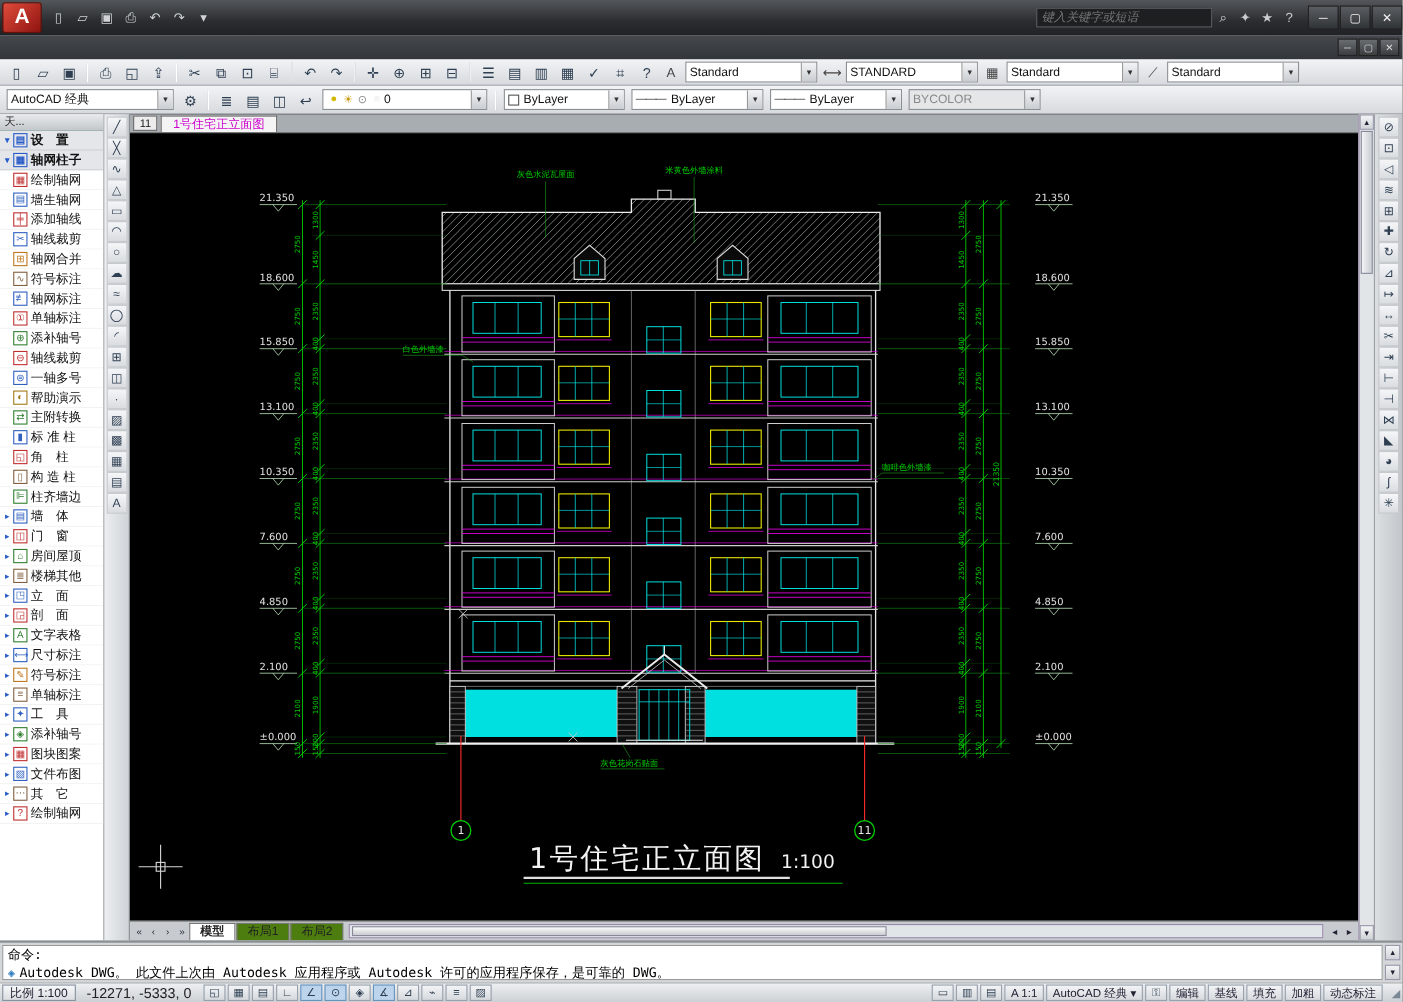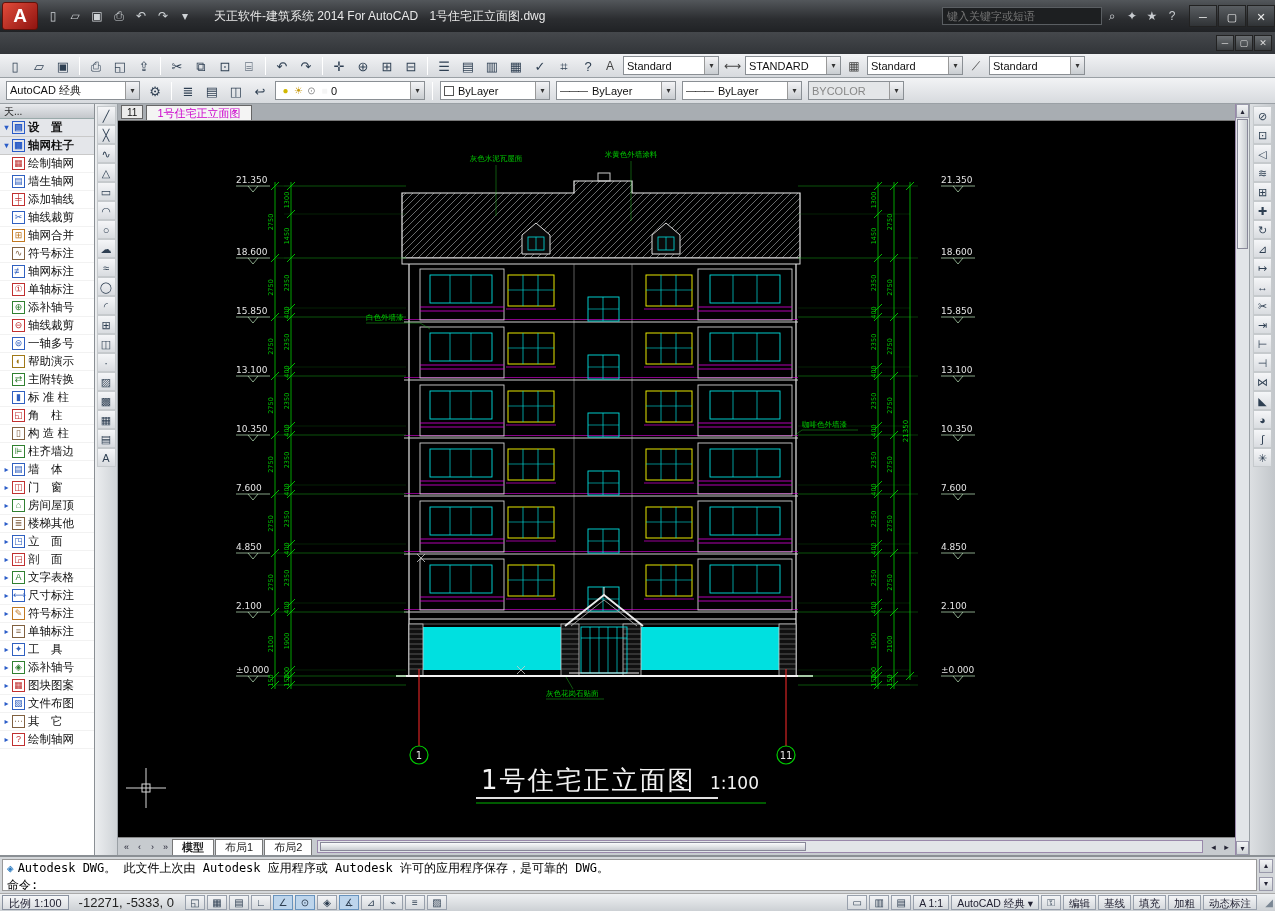--- a/index.html
+++ b/index.html
@@ -9,21 +9,21 @@
 
   
   .titlebar{height:32px;background:linear-gradient(#53575b,#2b2d30 60%,#202225);display:flex;align-items:center;color:#ddd;flex:0 0 32px}
   .logo{width:36px;height:28px;margin:1px 4px 1px 2px;background:linear-gradient(135deg,#e04b3a,#8f1410);border:1px solid #641008;border-radius:3px;
     color:#fff;font-weight:bold;font-size:19px;display:flex;align-items:center;justify-content:center}
   .qat{display:flex;align-items:center}
   .qat-btn{width:22px;height:20px;text-align:center;line-height:20px;color:#cfd3d6;font-size:12px}
   .title-text{margin:0 14px;font-size:12px;color:#e9e9e9;white-space:nowrap}
   .title-text span{margin:0 4px}
   .search{margin-left:auto;display:flex;align-items:center}
-  .search input{width:160px;height:18px;background:#1d1f21;border:1px solid #5a5e62;color:#aaa;font-size:11px;padding:0 4px;font-family:"Liberation Sans",sans-serif}
+  .search input{width:160px;height:18px;background:#1d1f21;border:1px solid #5a5e62;color:#aaa;font-size:11px;font-style:italic;padding:0 4px;font-family:"Liberation Sans",sans-serif}
   .sic{width:20px;text-align:center;color:#c9ccd0;font-size:12px}
   .winbtns{display:flex;margin-left:6px}
   .winbtn{width:28px;height:22px;text-align:center;line-height:22px;color:#eee;font-size:11px;background:linear-gradient(#5a5e62,#303336);border:1px solid #222;margin-left:1px}
 
   
   .menubar{height:22px;background:linear-gradient(#45484c,#323539);display:flex;align-items:center;color:#ececec;flex:0 0 22px}
   .menu-item{padding:0 9px;line-height:22px;font-size:12px;cursor:default}
   .docbtns{margin-left:auto;display:flex;margin-right:3px}
   .dwb{width:18px;height:16px;text-align:center;line-height:15px;font-size:9px;color:#ddd;background:linear-gradient(#6a6e72,#3a3d40);border:1px solid #222;margin-left:1px}
 
@@ -32,21 +32,21 @@
   .tb1{height:24px;flex:0 0 24px}
   .tb2{height:26px;flex:0 0 26px}
   .tbtn{width:22px;height:20px;margin:0 1px;text-align:center;line-height:19px;font-size:13px;color:#2e3f52;border:1px solid transparent;border-radius:2px;background:transparent}
   .tbtn.mini{width:18px;font-size:12px;color:#444}
   .sep{width:1px;height:18px;background:#9aa0a5;margin:0 4px;border-right:1px solid #fff}
   .combo{height:19px;background:#fff;border:1px solid #8a8f94;display:flex;align-items:center;font-size:11px;padding-left:3px;margin:0 3px;overflow:hidden;white-space:nowrap}
   .combo .cval{flex:1;overflow:hidden;color:#111}
   .combo .carrow{width:14px;height:100%;text-align:center;font-size:8px;line-height:17px;background:linear-gradient(#f4f4f6,#c9cdd1);border-left:1px solid #999;color:#333}
   .combo.disabled{background:#e4e6e8;color:#888}
   .combo.disabled .cval{color:#888}
-  .w96{width:96px}.w110{width:110px}.w120{width:120px}.w130{width:134px}.w150{width:150px}
+  .w96{width:120px}.w110{width:110px}.w120{width:120px}.w130{width:152px}.w150{width:150px}
   .swatch{width:10px;height:10px;background:#fff;border:1px solid #555;margin-right:4px}
   .lsic{width:13px;text-align:center;font-size:10px}
   .ltline{color:#333;letter-spacing:-1px;margin-right:5px;font-size:10px}
 
   
   .workarea{flex:1;display:flex;min-height:0}
   .palette{width:95px;background:#fff;border-right:1px solid #8a8f94;display:flex;flex-direction:column;overflow:hidden}
   .palette-cap{height:15px;flex:0 0 15px;background:linear-gradient(#e8eaed,#c3c7cb);font-size:10px;line-height:15px;padding-left:4px;border-bottom:1px solid #9aa;color:#222}
   .plist{flex:1;overflow:hidden}
   .prow{height:18px;display:flex;align-items:center;padding-left:2px;background:#fff;border-bottom:1px solid #f2f2f2}
@@ -60,21 +60,21 @@
   .vbtn{width:19px;height:19px;margin:0;text-align:center;line-height:18px;font-size:11px;color:#2e3f52;border:1px solid #c6cacd;background:linear-gradient(#f5f6f8,#d9dce0)}
 
   .canvas{flex:1;display:flex;flex-direction:column;background:#000;min-width:0}
   .doctabs{height:17px;flex:0 0 17px;background:#a8adb2;display:flex;align-items:flex-end;border-bottom:1px solid #777}
   .dt-index{background:#ececec;border:1px solid #666;font-size:10px;padding:0 5px;height:14px;line-height:13px;margin:0 3px 1px 3px;color:#111}
   .dt-tab{background:#f4f4f4;border:1px solid #666;border-bottom:none;color:#cc00cc;font-size:11px;padding:0 10px;height:15px;line-height:15px}
   .svgwrap{flex:1;position:relative;min-height:0}
   svg{position:absolute;inset:0;width:100%;height:100%}
   .layouttabs{height:18px;flex:0 0 18px;background:#c7cbcf;display:flex;align-items:center;border-top:1px solid #888;padding:0 2px}
   .lt-arrow{width:13px;text-align:center;font-size:9px;color:#223;line-height:16px}
-  .lt-tab{padding:0 9px;height:16px;line-height:15px;font-size:11px;border:1px solid #777;border-bottom:none;background:#ffffff;margin-right:1px;color:#222}
+  .lt-tab{padding:0 9px;height:16px;line-height:15px;font-size:11px;border:1px solid #777;border-bottom:none;background:#4d7c0f;margin-right:1px;color:#222}
   .lt-tab.active{background:#fff;font-weight:bold}
   .hscroll{flex:1;height:13px;background:#e2e5e8;border:1px solid #98a;margin:0 4px;position:relative}
   .hthumb{position:absolute;left:2px;top:1px;width:55%;height:9px;background:linear-gradient(#fafbfc,#c9cdd1);border:1px solid #889}
   .vscroll{width:14px;background:#e2e5e8;border-left:1px solid #98a;display:flex;flex-direction:column;flex:0 0 14px}
   .varrow{height:14px;flex:0 0 14px;text-align:center;font-size:8px;line-height:14px;background:linear-gradient(#f3f4f6,#cfd3d7);border:1px solid #99a;color:#223}
   .vthumb{height:130px;background:linear-gradient(90deg,#f3f4f6,#c9cdd1);border:1px solid #889;margin:1px}
   .vfill{flex:1}
 
   
   .cmd{height:38px;flex:0 0 38px;background:#d4d7da;border-top:2px solid #8a8f94;position:relative}
@@ -103,24 +103,20 @@
     <div class="logo">A</div>
     <div class="qat" id="qat">
         <span class="qat-btn">▯</span>
         <span class="qat-btn">▱</span>
         <span class="qat-btn">▣</span>
         <span class="qat-btn">⎙</span>
         <span class="qat-btn">↶</span>
         <span class="qat-btn">↷</span>
         <span class="qat-btn">▾</span>
       </div>
-    <div class="title-text">
-      <span>天正软件-建筑系统 2014  For AutoCAD</span>
-      <span>1号住宅正立面图.dwg</span>
-    </div>
     <div class="search">
       <input placeholder="键入关键字或短语" style="">
       <span id="searchicons" style="display:flex">
           <span class="sic">⌕</span>
           <span class="sic">✦</span>
           <span class="sic">★</span>
           <span class="sic">?</span>
         </span>
     </div>
     <div class="winbtns" id="winbtns">
@@ -1054,24 +1050,24 @@
         <span class="vbtn">◣</span>
         <span class="vbtn">◕</span>
         <span class="vbtn">∫</span>
         <span class="vbtn">✳</span>
       </div>
   </div>
 
   <div class="cmd">
     <div class="cmd-text">
       <div>
+        <span>命令:</span>
+      </div>
+      <div>
         <span class="cmd-icon">◈</span><span>Autodesk DWG。  此文件上次由 Autodesk 应用程序或 Autodesk 许可的应用程序保存，是可靠的 DWG。</span>
-      </div>
-      <div>
-        <span>命令:</span>
       </div>
     </div>
     <div class="cmd-scroll">
       <span class="varrow">▴</span>
       <span class="varrow">▾</span>
     </div>
   </div>
 
   <div class="status">
     <span class="st-scale">比例 1:100</span>

